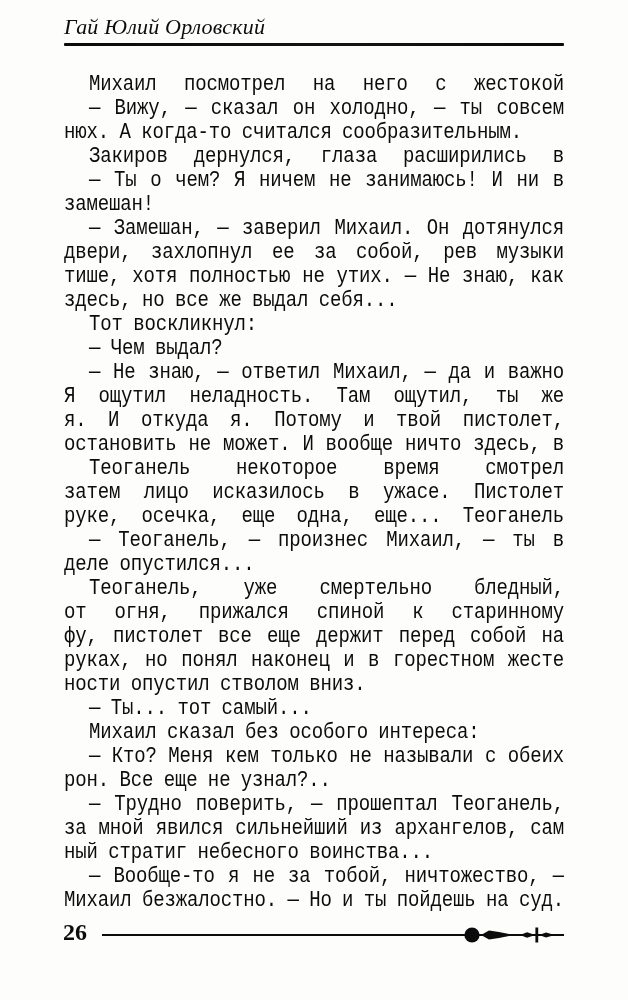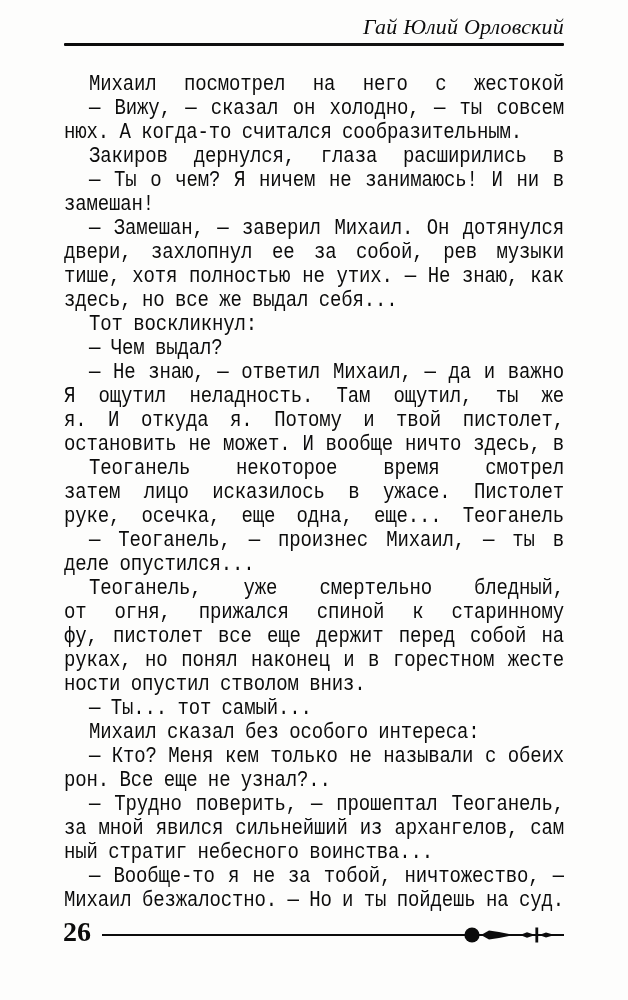--- a/index.html
+++ b/index.html
@@ -8,21 +8,20 @@
     width: 628px;
     height: 1000px;
     background: #fdfdfc;
     color: #0c0c0c;
     font-family: "Liberation Serif", "DejaVu Serif", serif;
     overflow: hidden;
   }
   
   .header { position: absolute; top: 14px; left: 64px; width: 500px; }
   .running-title {
-    text-align: right;
     font-style: italic;
     font-size: 22px;
     line-height: 26px;
     letter-spacing: 0.2px;
     color: #0d0d0d;
   }
   .header-rule {
     margin-top: 3px;
     height: 2.6px;
     background: linear-gradient(90deg, #0a0a0a 0%, #141414 55%, #0a0a0a 100%);
@@ -49,21 +48,21 @@
     transform-origin: 50% 50%;
   }
   .line.indent { padding-left: 25px; }
   .line.last { text-align-last: left; }
   
   .footer { position: absolute; left: 0; top: 918px; width: 628px; height: 34px; }
   .page-number {
     position: absolute;
     left: 63px;
     top: 2px;
-    font-size: 28px;
+    font-size: 24px;
     font-weight: bold;
     line-height: 24px;
     color: #0c0c0c;
   }
   .footer-ornament { position: absolute; left: 100px; top: 0; }
 </style>
 </head>
 <body>
 
 <div class="page">

